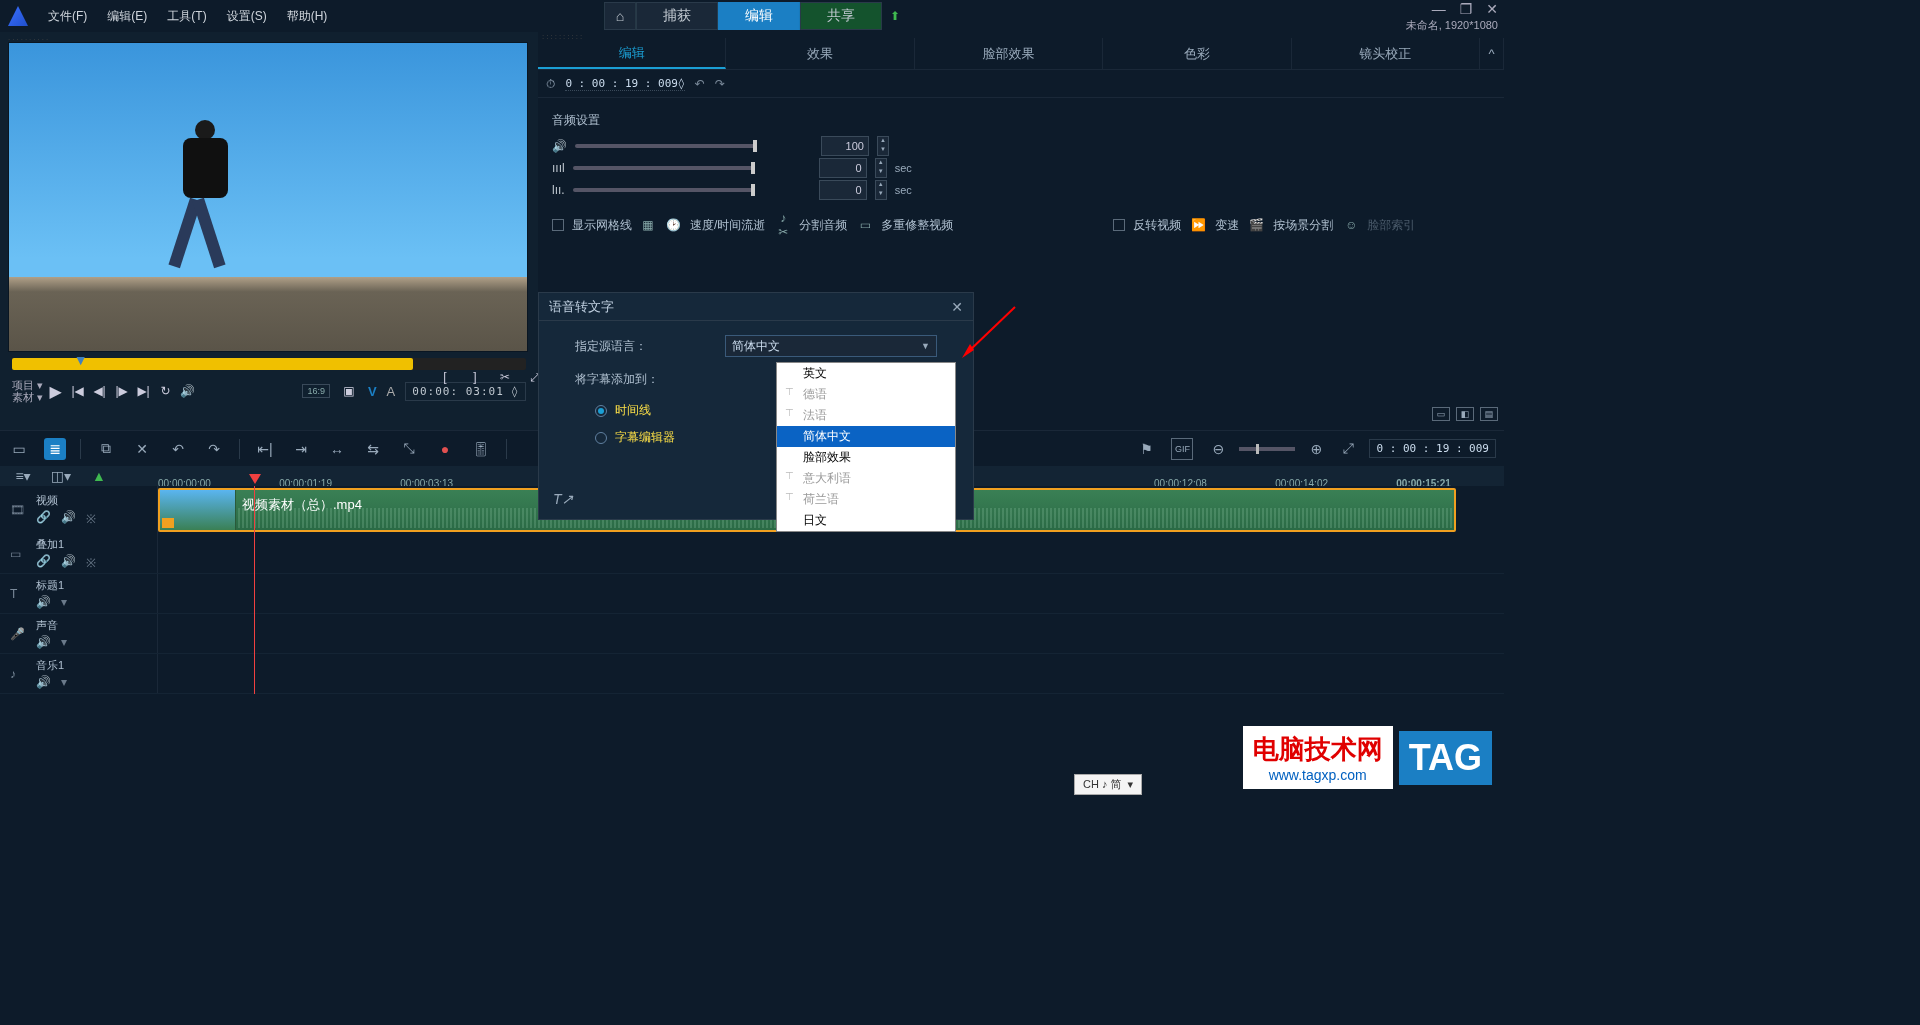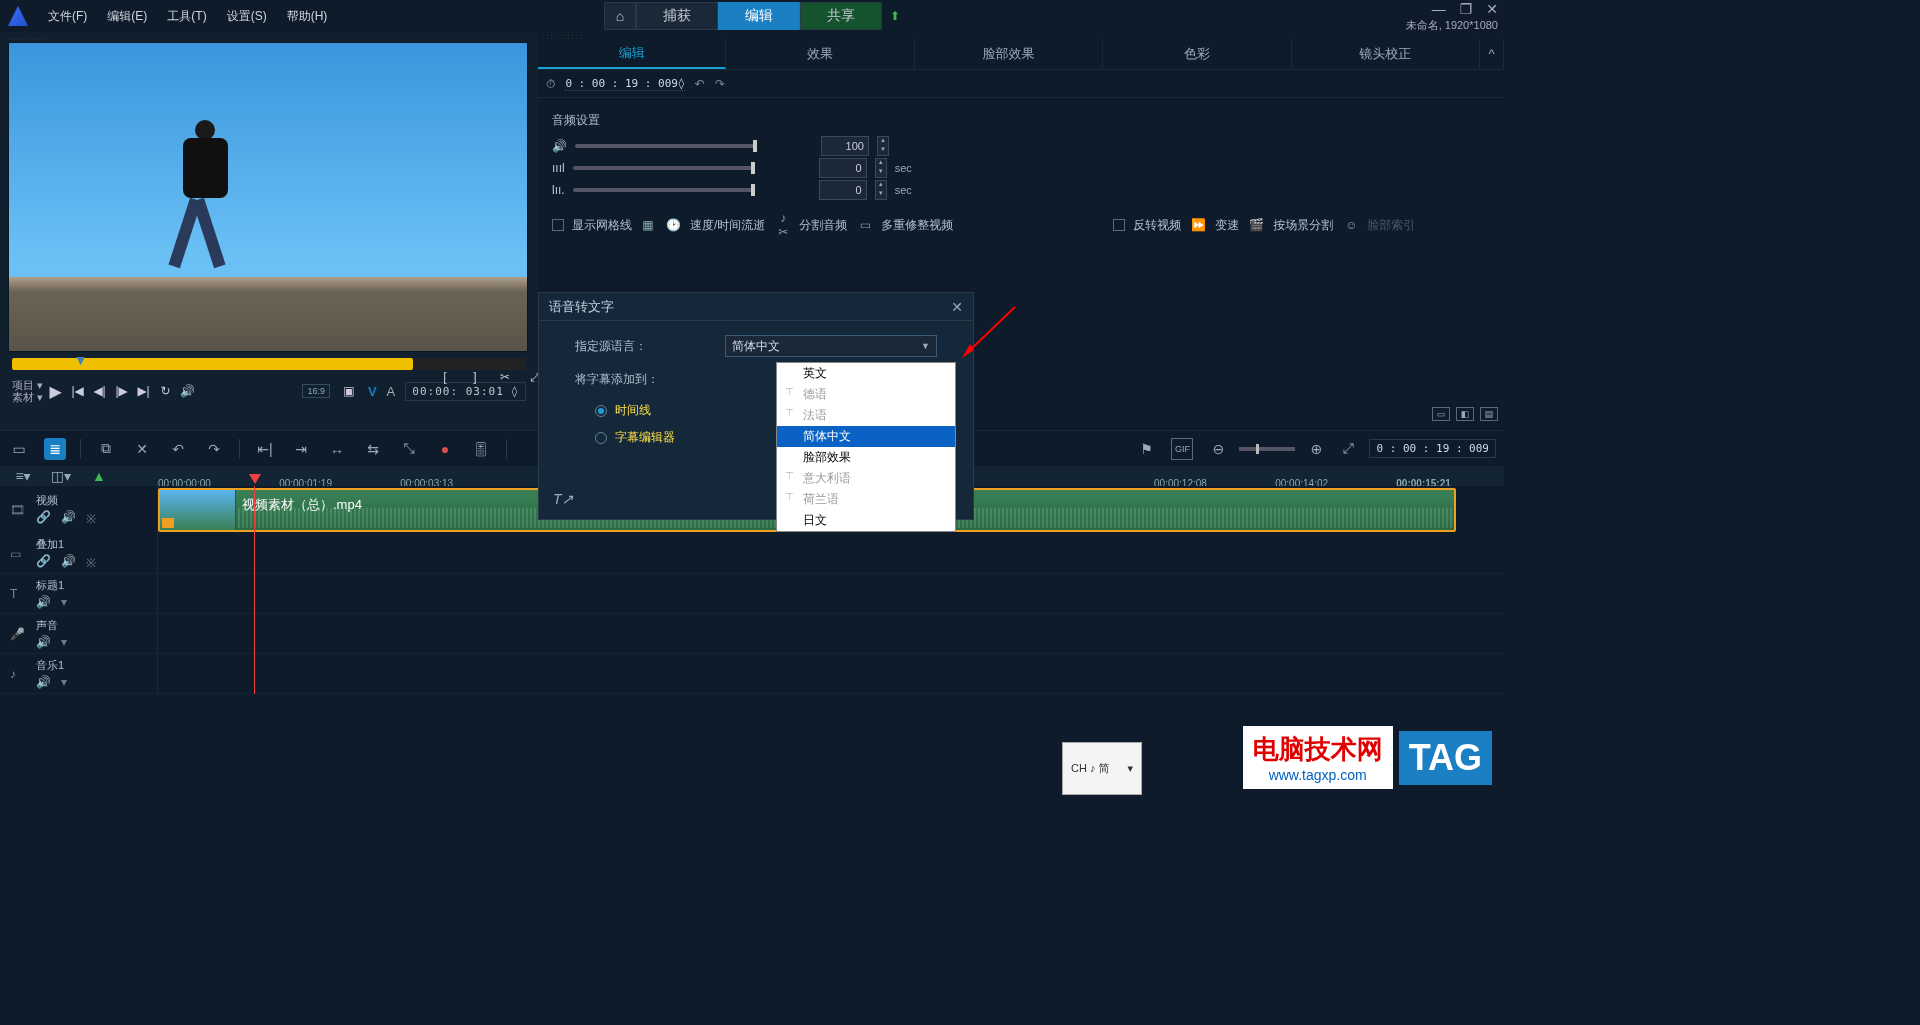--- a/index.html
+++ b/index.html
@@ -149,21 +149,21 @@
 .playhead-handle { position: absolute; left: -5px; top: -12px; width: 0; height: 0; border: 6px solid transparent; border-top: 10px solid #f04040; }
 
 
 .watermark { position: absolute; right: 12px; bottom: 18px; display: flex; align-items: center; gap: 6px; z-index: 200; }
 .wm-text { background: #fff; padding: 6px 10px; text-align: center; }
 .wm-text .line1 { color: #e00000; font-size: 26px; font-weight: bold; }
 .wm-text .line2 { color: #0060c0; font-size: 14px; }
 .wm-tag { background: #1b7fc4; color: #fff; font-size: 36px; font-weight: bold; padding: 6px 10px; }
 
 
-.ime-bar { position: absolute; right: 362px; bottom: 12px; background: #f4f4f4; color: #333; font-size: 11px; padding: 18px 8px; border: 1px solid #aaa; display: flex; align-items: center; gap: 18px; z-index: 150; }
+.ime-bar { position: absolute; right: 362px; bottom: 12px; background: #f4f4f4; color: #333; font-size: 11px; padding: 2px 8px; border: 1px solid #aaa; display: flex; align-items: center; gap: 6px; z-index: 150; }
 
 </style>
 </head>
 <body>
 
 <div class="menubar">
   <div class="logo"></div>
   <div class="menu-item">文件(F)</div>
   <div class="menu-item">编辑(E)</div>
   <div class="menu-item">工具(T)</div>

